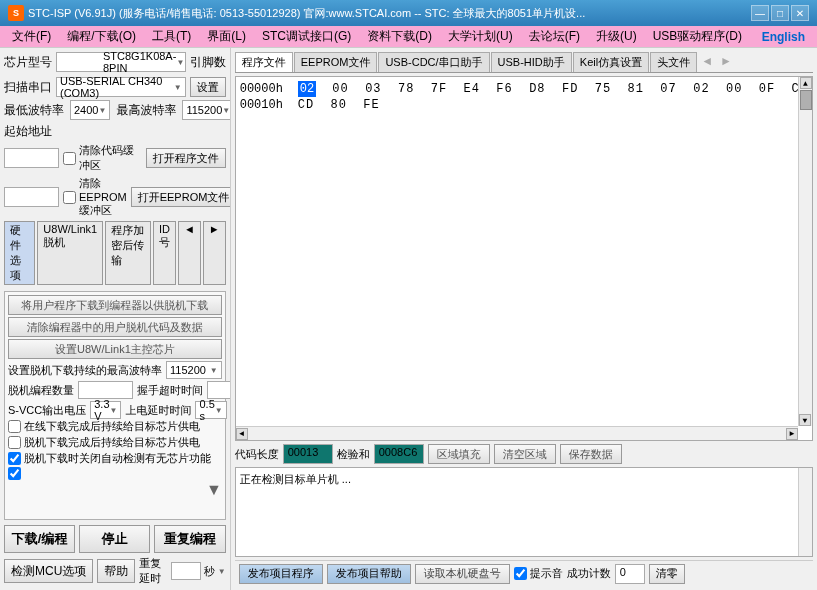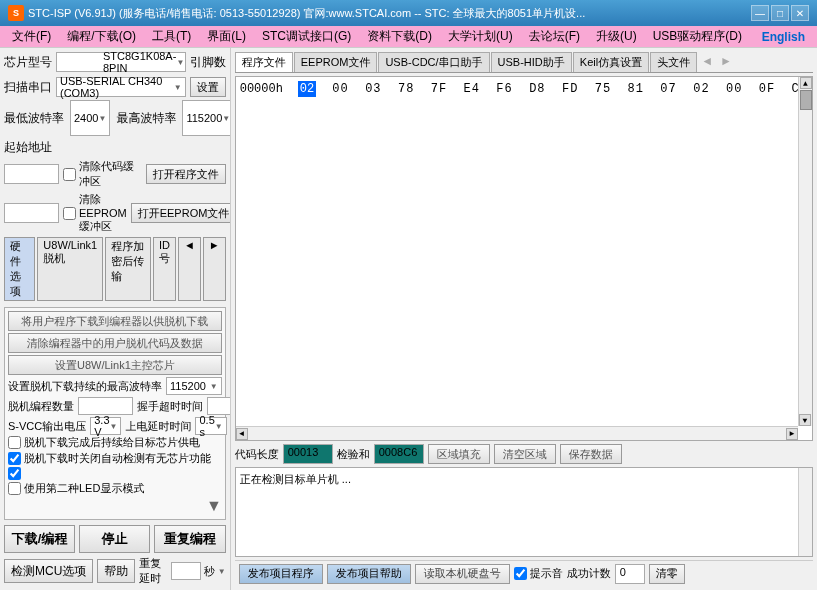--- a/index.html
+++ b/index.html
@@ -158,21 +158,21 @@
       flex: 1;
     }
     .baud-row {
       display: flex;
       align-items: center;
       gap: 6px;
     }
     .baud-combo {
       background: white;
       border: 1px solid #aaa;
-      height: 36px;
+      height: 20px;
       font-size: 11px;
       padding: 1px 3px;
       display: flex;
       align-items: center;
       justify-content: space-between;
       cursor: pointer;
       width: 65px;
     }
     .addr-row {
       display: flex;
@@ -573,32 +573,32 @@
         </div>
         <span class="setting-label">上电延时时间</span>
         <div class="setting-combo" style="width:45px;">
           <span>0.5 s</span>
           <span class="combo-arrow">▼</span>
         </div>
       </div>
 
       <div class="checkbox-row">
         <input type="checkbox" style="">
+        <span>在线下载完成后持续给目标芯片供电</span>
+      </div>
+      <div class="checkbox-row">
+        <input type="checkbox" style="">
         <span>脱机下载完成后持续给目标芯片供电</span>
       </div>
       <div class="checkbox-row">
         <input type="checkbox" checked="" style="">
         <span>脱机下载时关闭自动检测有无芯片功能</span>
       </div>
       <div class="checkbox-row">
         <input type="checkbox" checked="" style="">
-      </div>
-      <div class="checkbox-row">
-        <input type="checkbox" style="">
-        <span>使用第二种LED显示模式</span>
       </div>
       <div style="text-align:right;margin-top:1px;">
         <span style="font-size:16px;color:#666;cursor:pointer;">▼</span>
       </div>
     </div>
 
     <div class="bottom-buttons">
       <button class="main-btn">下载/编程</button>
       <button class="main-btn">停止</button>
       <button class="main-btn">重复编程</button>
@@ -628,20 +628,24 @@
       <div class="right-tab">头文件</div>
       <span style="font-size:12px;color:#aaa;padding:2px 3px;cursor:pointer;">◄</span>
       <span style="font-size:12px;color:#aaa;padding:2px 3px;cursor:pointer;">►</span>
     </div>
 
     <div class="hex-display" style="flex:1;position:relative;">
       <div class="hex-line">
         <span class="hex-addr">00000h</span>
         <span class="hex-highlight">02</span>
         <span class="hex-bytes">&nbsp;00&nbsp;&nbsp;03&nbsp;&nbsp;78&nbsp;&nbsp;7F&nbsp;&nbsp;E4&nbsp;&nbsp;F6&nbsp;&nbsp;D8&nbsp;&nbsp;FD&nbsp;&nbsp;75&nbsp;&nbsp;81&nbsp;&nbsp;07&nbsp;&nbsp;02&nbsp;&nbsp;00&nbsp;&nbsp;0F&nbsp;&nbsp;C2</span>
+      </div>
+      <div class="hex-line">
+        <span class="hex-addr">00010h</span>
+        <span class="hex-bytes">CD&nbsp;&nbsp;80&nbsp;&nbsp;FE</span>
       </div>
 
       <div style="position:absolute;right:0;top:0;bottom:14px;width:14px;background:#f0f0f0;border-left:1px solid #ccc;">
         <div style="width:12px;height:12px;background:#e0e0e0;border:1px solid #aaa;display:flex;align-items:center;justify-content:center;font-size:8px;cursor:pointer;margin:0 auto;">▲</div>
         <div style="width:12px;height:20px;background:#b0b0b0;border:1px solid #888;margin:1px auto;"></div>
         <div style="position:absolute;bottom:0;width:12px;height:12px;background:#e0e0e0;border:1px solid #aaa;display:flex;align-items:center;justify-content:center;font-size:8px;cursor:pointer;margin:0 auto;">▼</div>
       </div>
 
       <div style="position:absolute;bottom:0;left:0;right:14px;height:14px;background:#f0f0f0;border-top:1px solid #ccc;display:flex;align-items:center;">
         <div style="width:12px;height:12px;background:#e0e0e0;border:1px solid #aaa;display:flex;align-items:center;justify-content:center;font-size:8px;cursor:pointer;">◄</div>

